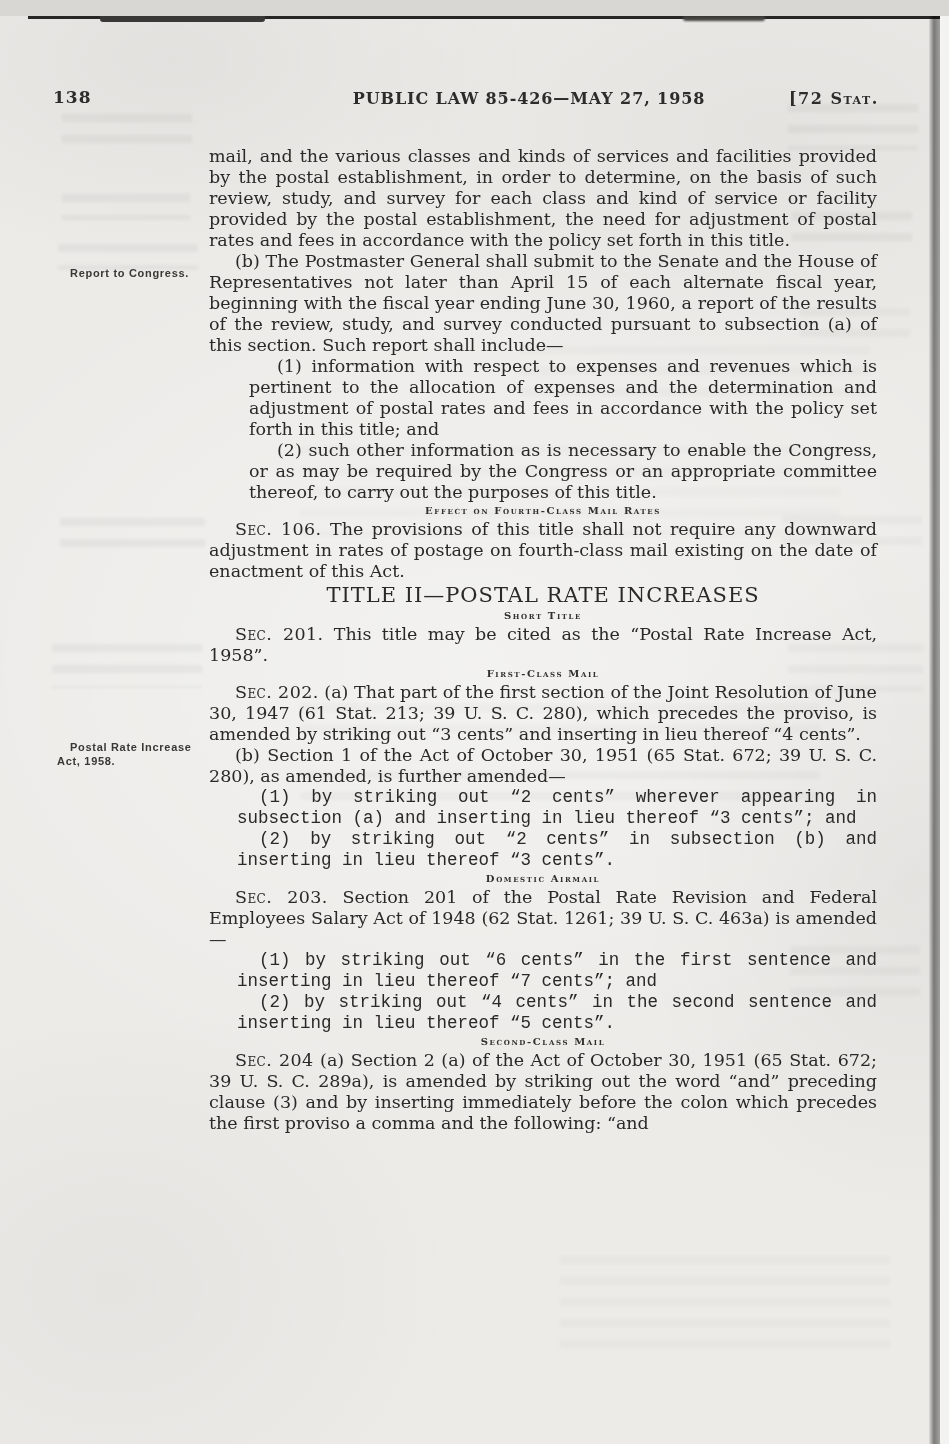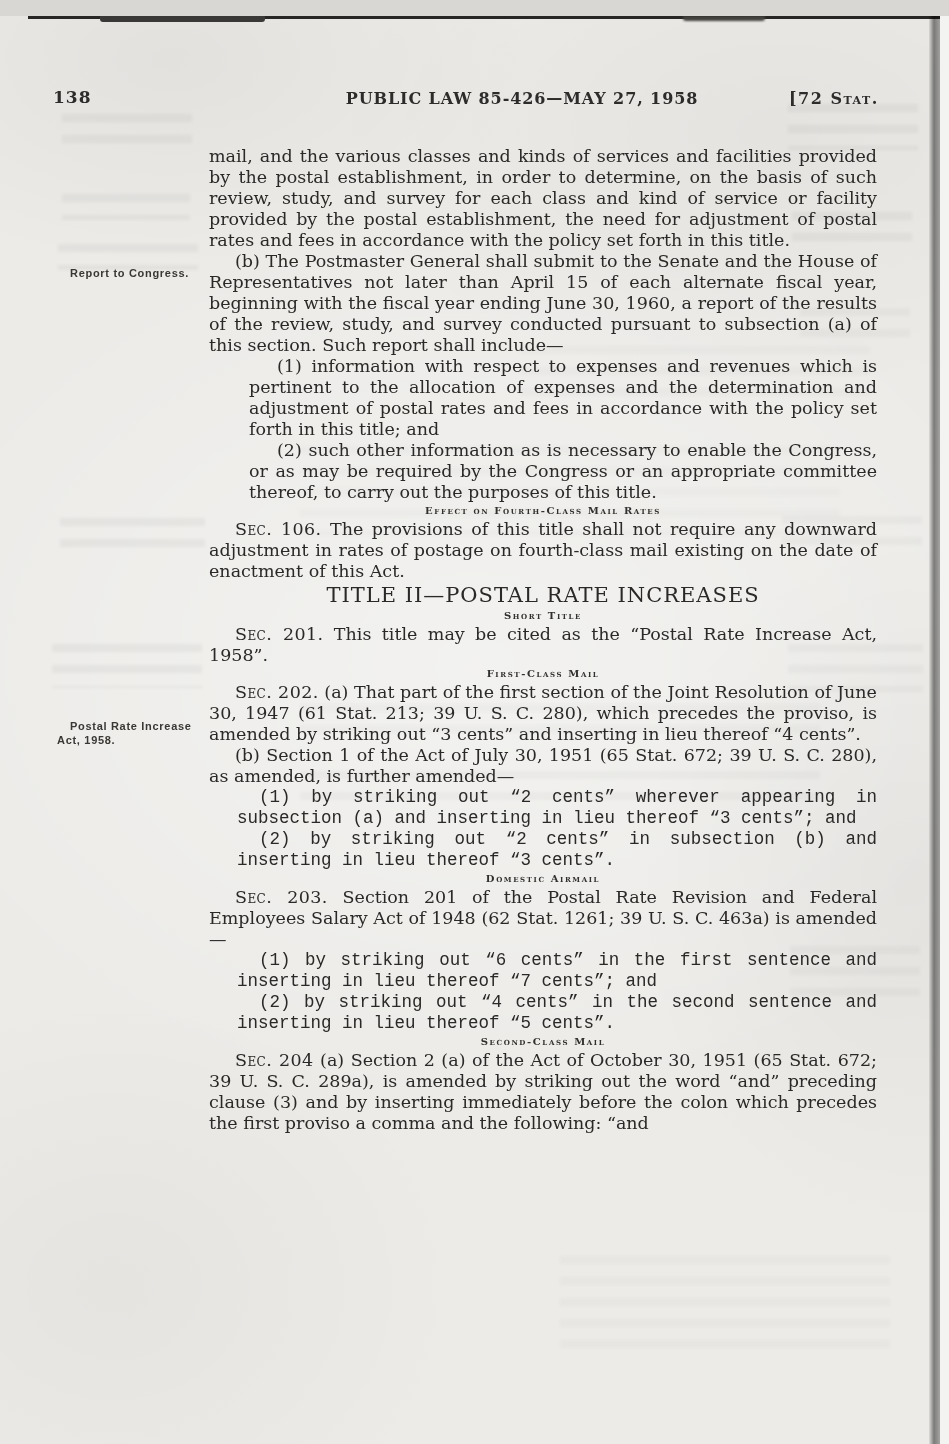--- a/index.html
+++ b/index.html
@@ -23,21 +23,21 @@
     -webkit-font-smoothing: antialiased;
   }
 
   
   .page-number {
     position: absolute; left: 53px; top: 71px;
     font-size: 17px; font-weight: bold; letter-spacing: 1px;
     color: #2e2c2a;
   }
   .running-title {
-    position: absolute; left: 197px; top: 73px; width: 650px;
+    position: absolute; left: 204px; top: 73px; width: 650px;
     text-align: center;
     font-size: 16px; font-weight: bold; letter-spacing: 0.9px;
     color: #2e2c2a;
   }
   .stat-citation {
     position: absolute; left: 789px; top: 73px;
     font-size: 16px; font-weight: bold;
     font-variant: small-caps; letter-spacing: 1.5px;
     color: #2e2c2a;
     text-align: right;
@@ -45,21 +45,21 @@
 
   
   .margin-note {
     position: absolute; left: 57px; width: 147px;
     font-family: "Liberation Sans", sans-serif;
     font-size: 11px; line-height: 14px; font-weight: bold;
     letter-spacing: 0.7px; color: #3a3835;
     text-indent: 13px;
   }
   #note-report { top: 250px; }
-  #note-postal { top: 703px; }
+  #note-postal { top: 724px; }
 
   
   #text-column {
     position: absolute; left: 209px; top: 130px; width: 668px;
     font-size: 17.5px; line-height: 21px;
     text-align: justify;
     color: #2b2927;
   }
   #text-column p { margin: 0; }
   .cont   { text-indent: 0; }
@@ -187,21 +187,21 @@
       <span>This title may be cited as the “Postal Rate Increase Act, 1958”.</span>
     </p>
 
     <p class="section-heading mt-first">First-Class Mail</p>
 
     <p class="para mt-sec202">
       <span class="sc">Sec. 202.</span>
       <span>(a) That part of the first section of the Joint Resolution of June 30, 1947 (61 Stat. 213; 39 U. S. C. 280), which precedes the proviso, is amended by striking out “3 cents” and inserting in lieu thereof “4 cents”.</span>
     </p>
 
-    <p class="para mt-202b">(b) Section 1 of the Act of July 30, 1951 (65 Stat. 672; 39 U. S. C. 280), as amended, is further amended—</p>
+    <p class="para mt-202b">(b) Section 1 of the Act of October 30, 1951 (65 Stat. 672; 39 U. S. C. 280), as amended, is further amended—</p>
 
     <p class="item-shallow">(1) by striking out “2 cents” wherever appearing in subsection (a) and inserting in lieu thereof “3 cents”; and</p>
     <p class="item-shallow">(2) by striking out “2 cents” in subsection (b) and inserting in lieu thereof “3 cents”.</p>
 
     <p class="section-heading mt-airmail">Domestic Airmail</p>
 
     <p class="para mt-sec203">
       <span class="sc">Sec. 203.</span>
       <span>Section 201 of the Postal Rate Revision and Federal Employees Salary Act of 1948 (62 Stat. 1261; 39 U. S. C. 463a) is amended—</span>
     </p>

